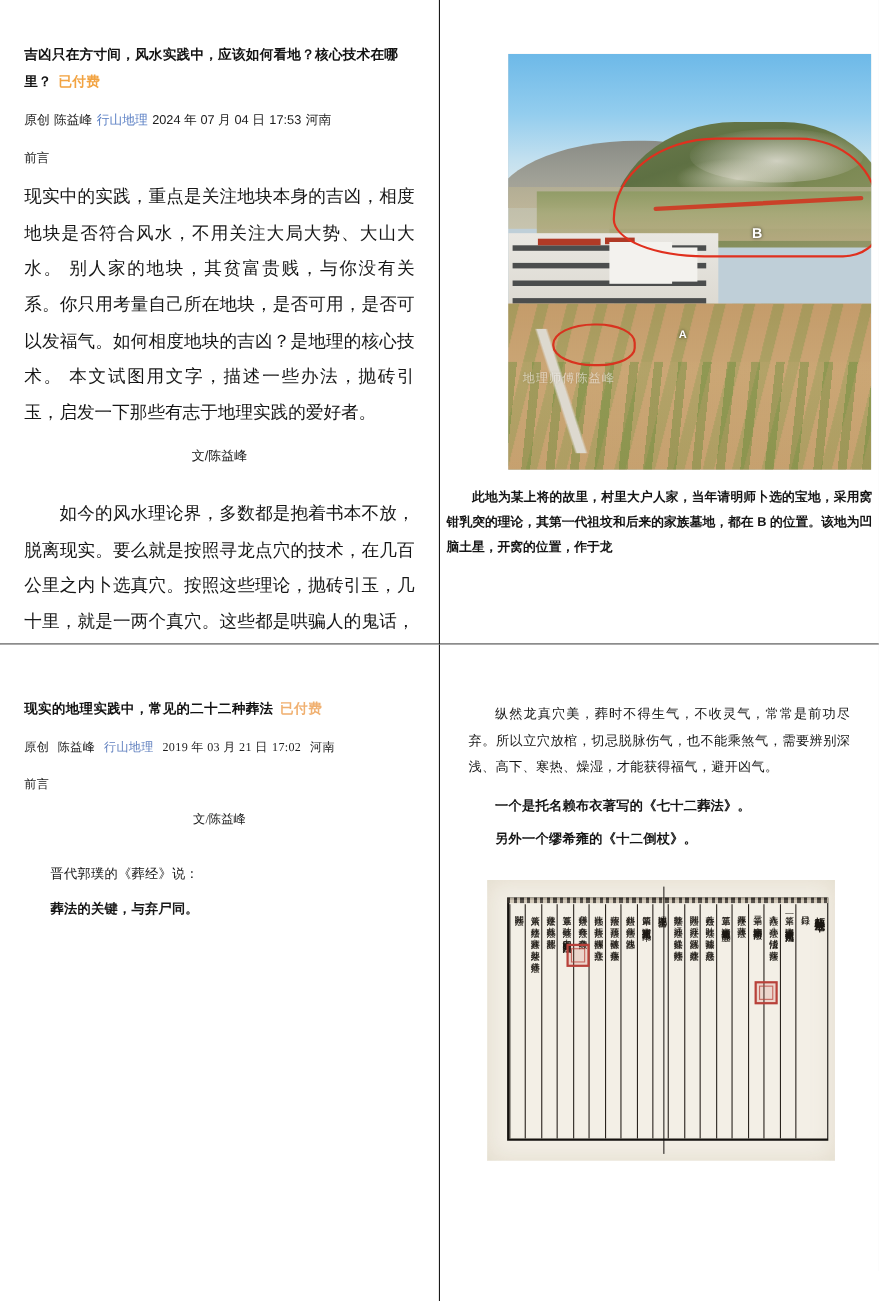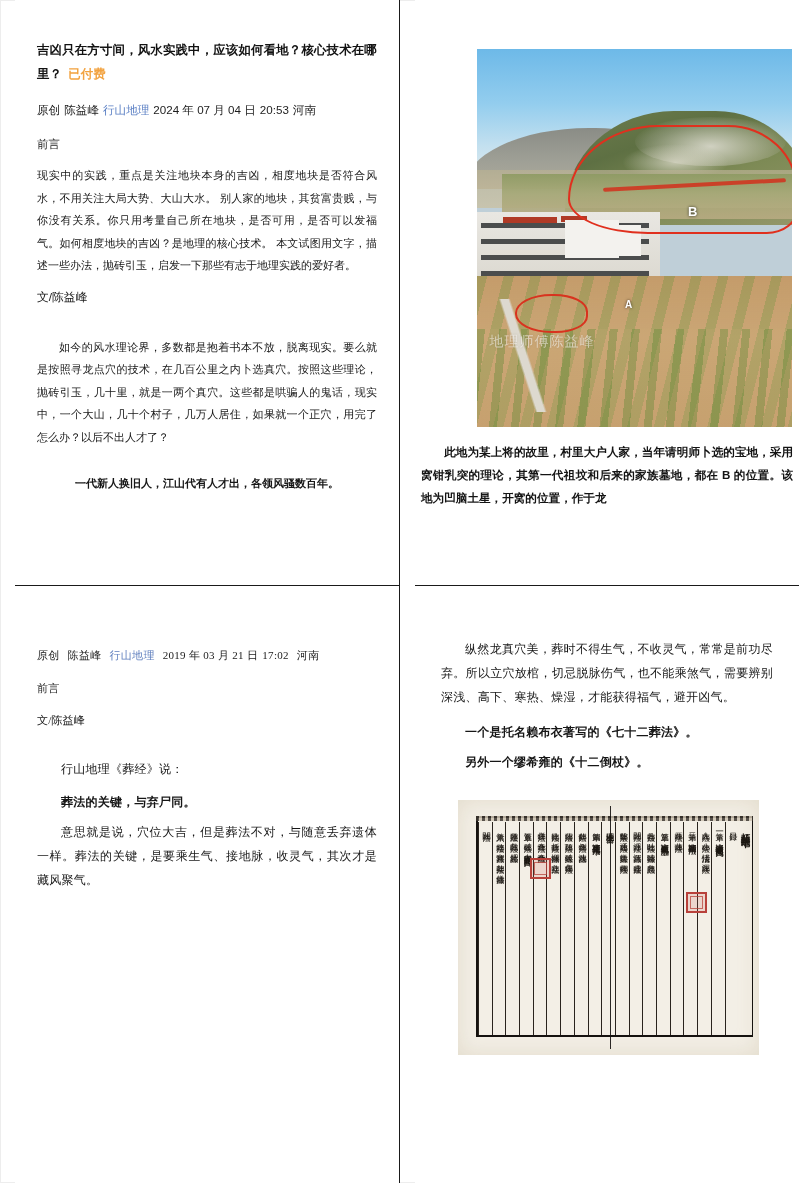--- a/index.html
+++ b/index.html
@@ -22,21 +22,20 @@
     inset:0;
     display:grid;
     grid-template-columns:400px 399px;
     grid-template-rows:586px 597px;
   }
   .panel{
     position:relative;
     box-sizing:border-box;
     background:#fff;
     overflow:hidden;
-    margin-left:15px;
   }
   .panel.tl{border-right:1.5px solid #1a1a1a;border-bottom:1.5px solid #1a1a1a;}
   .panel.tr{border-bottom:1.5px solid #1a1a1a;}
   .panel.bl{border-right:1.5px solid #1a1a1a;}
   .panel.br{}
   .frame-edge{
     position:absolute;inset:0;
     border:1px solid #ededed;
     pointer-events:none;
   }
@@ -72,34 +71,34 @@
   }
   .byline .link{color:#5a7fc4;}
   .byline .sp{display:inline-block;width:4px;}
   .sec-label{
     font-size:11.4px;
     color:#1f1f1f;
     margin:12px 0 0 0;
     line-height:1.9;
   }
   .para{
-    font-size:11px;
+    font-size:16px;
     color:#161616;
     line-height:2.04;
     margin:9px 0 0 0;
     text-align:justify;
     text-justify:inter-ideograph;
   }
   .para.indent{text-indent:2em;}
   .center{text-align:center;}
   .bold{font-weight:bold;}
   .sign{
     font-size:11.8px;
     color:#161616;
-    text-align:left;
+    text-align:center;
     margin:10px 0 0 0;
     line-height:2.0;
   }
 
   
   .serif{font-family:"Liberation Serif","DejaVu Serif",serif;}
   .serif .art-title{font-size:12.2px;letter-spacing:.4px;}
   .serif .paid-badge{color:#f0b070;font-weight:bold;}
   .serif .byline{font-size:11px;letter-spacing:.3px;}
   .serif .byline .link{color:#5f7fbe;}
@@ -206,21 +205,21 @@
     text-shadow:0 0 3px rgba(0,0,0,.75);
   }
   .mark-a{
     position:absolute;left:47%;bottom:31%;
     color:#fff;font-weight:bold;font-size:10px;
     text-shadow:0 0 3px rgba(0,0,0,.75);
   }
   .watermark{
     position:absolute;left:4%;bottom:20%;
     color:rgba(255,255,255,.55);
-    font-size:14px;letter-spacing:1px;
+    font-size:11px;letter-spacing:1px;
     font-family:Liberation Sans, sans-serif;
     text-shadow:0 0 2px rgba(120,100,60,.35);
   }
   .photo-caption{
     margin:13px 6px 0 6px;
     font-size:11.6px;
     font-weight:bold;
     line-height:2.0;
     color:#141414;
     text-align:justify;
@@ -308,21 +307,21 @@
   <div class="frame-edge"></div>
   <div class="grid">
 
     <div class="panel tl">
       <div class="inner" style="top:38px;">
         <h1 class="art-title">
           <span>吉凶只在方寸间，风水实践中，应该如何看地？核心技术在哪里？</span><span class="paid-badge">已付费</span>
         </h1>
 
         <div class="byline">
-          <span>原创</span><span class="sp"></span><span>陈益峰</span><span class="sp"></span><span class="link">行山地理</span><span class="sp"></span><span>2024 年 07 月 04 日</span><span class="sp"></span><span>20:53</span><span class="sp"></span><span>河南</span>
+          <span>原创</span><span class="sp"></span><span>陈益峰</span><span class="sp"></span><span class="link">行山地理</span><span class="sp"></span><span>2024 年 07 月 04 日</span><span class="sp"></span><span>17:53</span><span class="sp"></span><span>河南</span>
         </div>
 
         <div class="sec-label">前言</div>
 
         <p class="para">现实中的实践，重点是关注地块本身的吉凶，相度地块是否符合风水，不用关注大局大势、大山大水。 别人家的地块，其贫富贵贱，与你没有关系。你只用考量自己所在地块，是否可用，是否可以发福气。如何相度地块的吉凶？是地理的核心技术。 本文试图用文字，描述一些办法，抛砖引玉，启发一下那些有志于地理实践的爱好者。</p>
 
         <div class="sign">文/陈益峰</div>
 
         <p class="para indent" style="margin-top:26px;">如今的风水理论界，多数都是抱着书本不放，脱离现实。要么就是按照寻龙点穴的技术，在几百公里之内卜选真穴。按照这些理论，抛砖引玉，几十里，就是一两个真穴。这些都是哄骗人的鬼话，现实中，一个大山，几十个村子，几万人居住，如果就一个正穴，用完了怎么办？以后不出人才了？</p>
 
@@ -364,36 +363,38 @@
           <div class="mark-b">B</div>
           <div class="mark-a">A</div>
           <div class="watermark">地理师傅陈益峰</div>
         </div>
       </div>
       <div class="photo-caption">此地为某上将的故里，村里大户人家，当年请明师卜选的宝地，采用窝钳乳突的理论，其第一代祖坟和后来的家族墓地，都在 B 的位置。该地为凹脑土星，开窝的位置，作于龙</div>
     </div>
 
     <div class="panel bl serif">
       <div class="inner" style="top:46px;">
+        <h1 class="art-title">
+          <span>现实的地理实践中，常见的二十二种葬法</span><span class="paid-badge">已付费</span>
+        </h1>
 
         <div class="byline">
           <span>原创</span><span class="sp"></span><span class="sp"></span><span>陈益峰</span><span class="sp"></span><span class="sp"></span><span class="link">行山地理</span><span class="sp"></span><span class="sp"></span><span>2019 年 03 月 21 日</span><span class="sp"></span><span>17:02</span><span class="sp"></span><span class="sp"></span><span>河南</span>
         </div>
 
         <div class="sec-label">前言</div>
 
 
         <div class="sign">文/陈益峰</div>
 
 
-        <p class="para indent" style="margin-top:26px;">行山地理《葬经》说：</p>
+        <p class="para indent" style="margin-top:26px;">晋代郭璞的《葬经》说：</p>
 
         <p class="para indent bold" style="margin-top:8px;">葬法的关键，与弃尸同。</p>
 
-        <p class="para indent" style="margin-top:6px;">意思就是说，穴位大吉，但是葬法不对，与随意丢弃遗体一样。葬法的关键，是要乘生气、接地脉，收灵气，其次才是藏风聚气。</p>
       </div>
     </div>
 
     <div class="panel br serif">
       <div class="inner" style="top:42px;padding:0 26px;">
         <p class="para indent">纵然龙真穴美，葬时不得生气，不收灵气，常常是前功尽弃。所以立穴放棺，切忌脱脉伤气，也不能乘煞气，需要辨别深浅、高下、寒热、燥湿，才能获得福气，避开凶气。</p>
 
 
         <p class="para indent bold" style="margin-top:10px;">一个是托名赖布衣著写的《七十二葬法》。</p>
 

